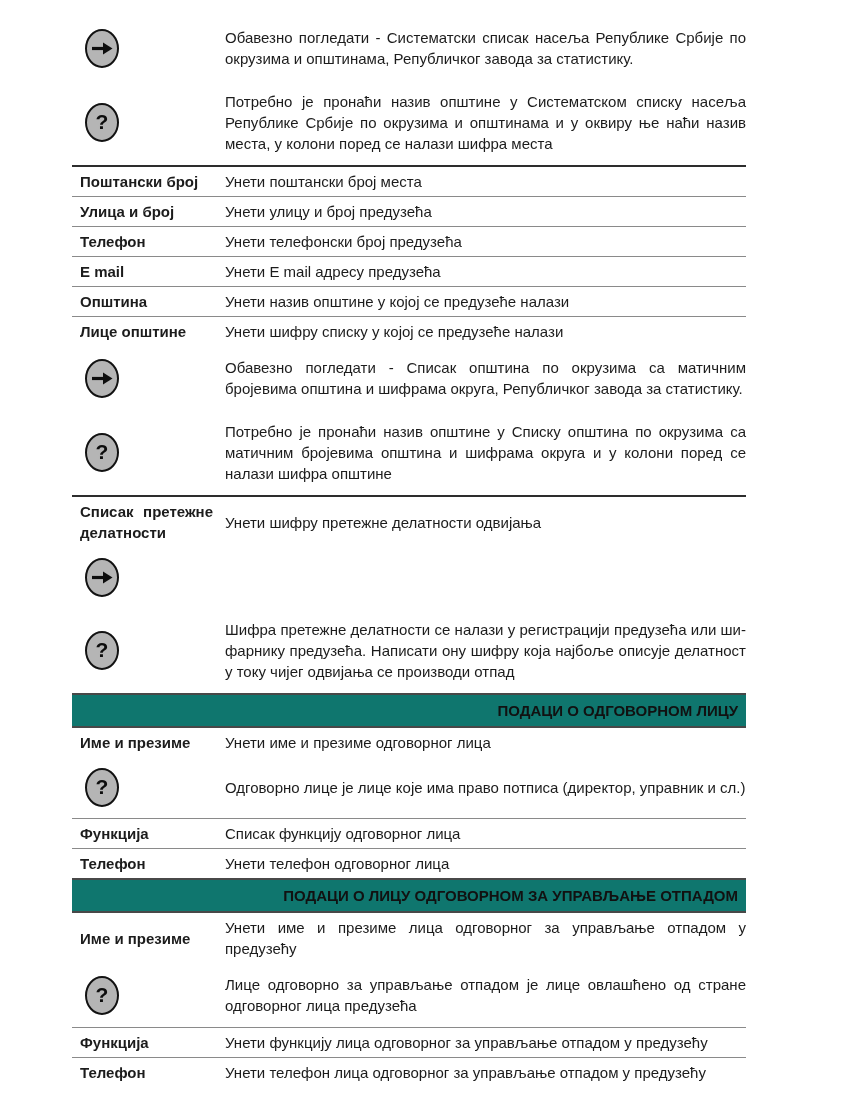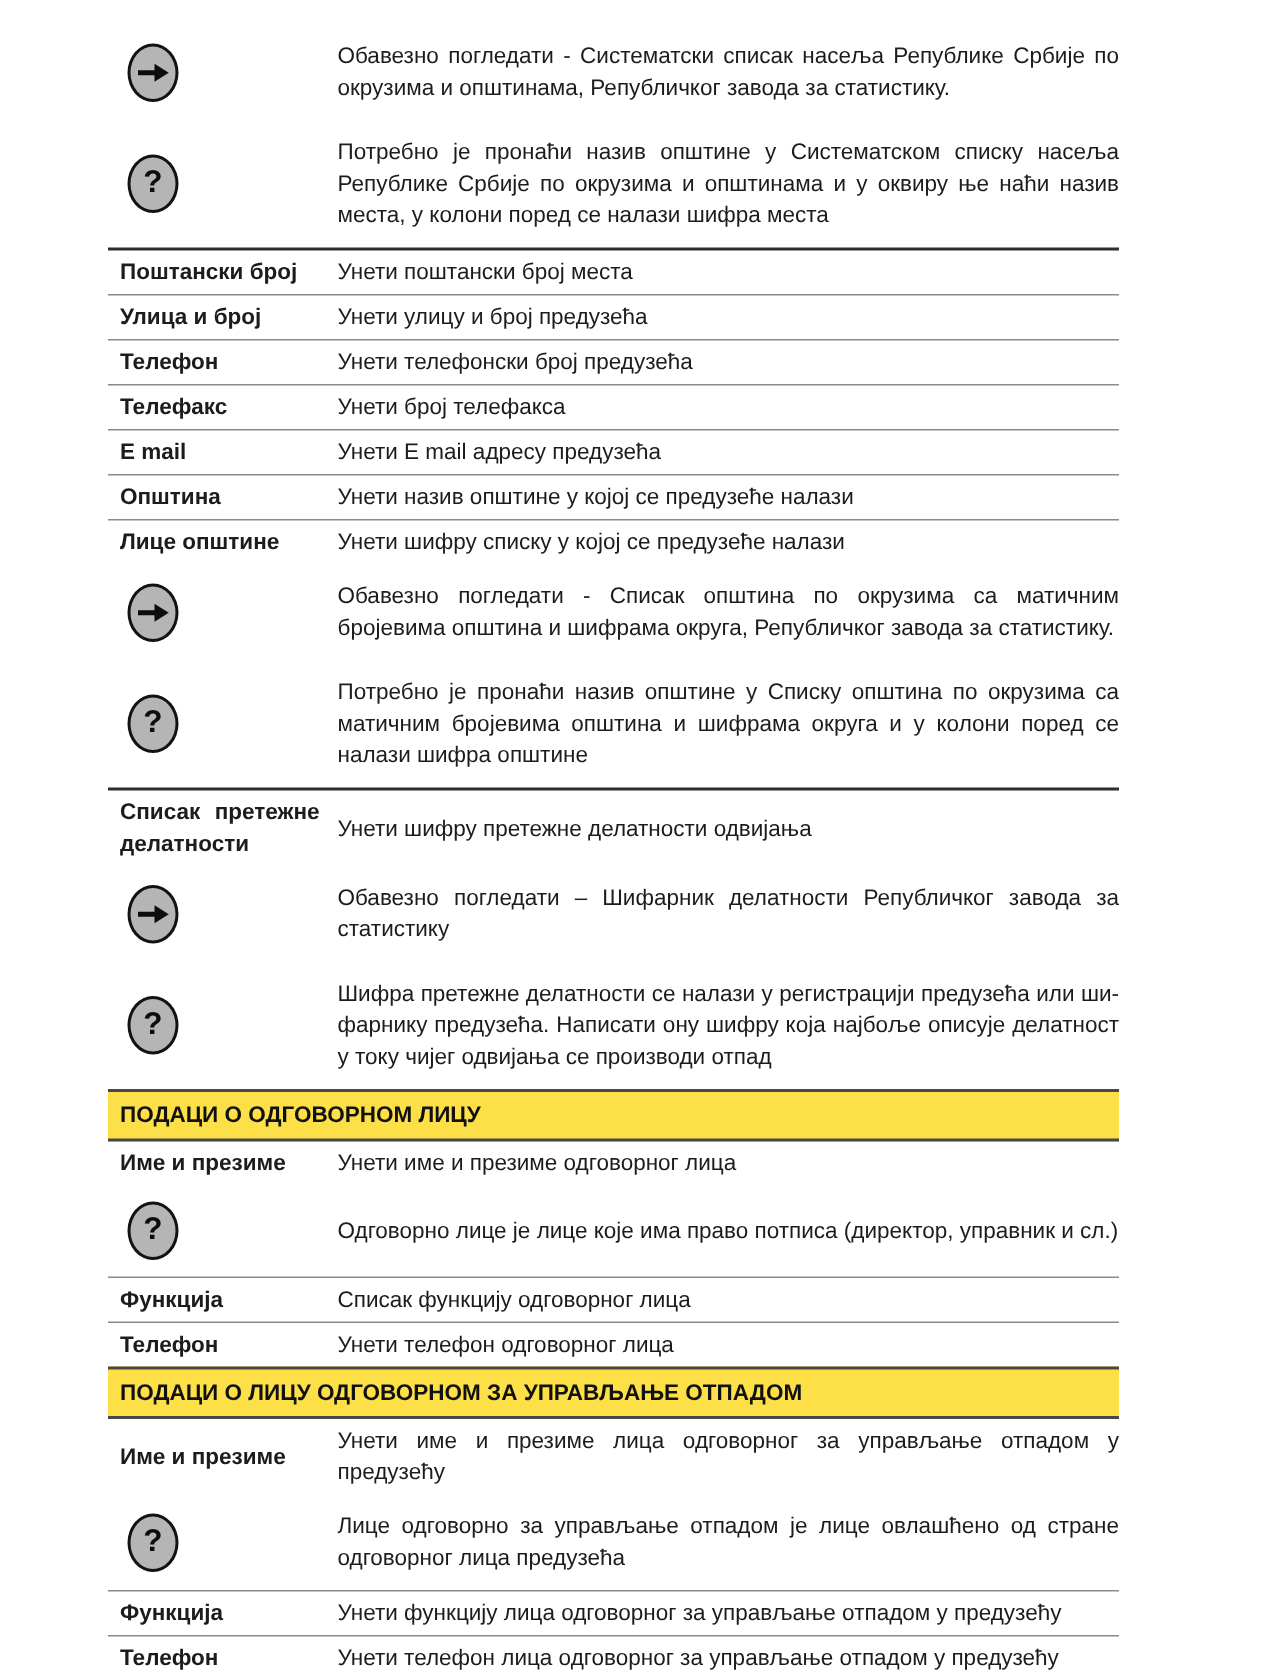--- a/index.html
+++ b/index.html
@@ -69,24 +69,25 @@
   }
   .circle-icon .qmark {
     font-size: 21px;
     font-weight: bold;
     color: #0d0d0d;
     line-height: 1;
     transform: translateY(-1px);
   }
   .row.section {
     display: block;
-    background: #fde047;
+    background: #0f766e;
     border-top: 2px solid #484848;
     border-bottom: 2px solid #484848;
     padding: 6px 8px 6px 8px;
+    text-align: right;
   }
   .section-title {
     font-weight: bold;
     font-size: 15px;
     line-height: 19px;
     color: #111111;
   }
 </style>
 </head>
 <body>
@@ -117,24 +118,20 @@
     </div>
     <div class="row field rule-thin">
       <div class="label-cell">Улица и број</div>
       <div class="desc-cell">Унети улицу и број предузећа</div>
     </div>
     <div class="row field rule-thin">
       <div class="label-cell">Телефон</div>
       <div class="desc-cell">Унети телефонски број предузећа</div>
     </div>
     <div class="row field rule-thin">
-      <div class="label-cell">Телефакс</div>
-      <div class="desc-cell">Унети број телефакса</div>
-    </div>
-    <div class="row field rule-thin">
       <div class="label-cell">E mail</div>
       <div class="desc-cell">Унети E mail адресу предузећа</div>
     </div>
     <div class="row field rule-thin">
       <div class="label-cell">Општина</div>
       <div class="desc-cell">Унети назив општине у којој се предузеће налази</div>
     </div>
     <div class="row field rule-thin">
       <div class="label-cell">Лице општине</div>
       <div class="desc-cell">Унети шифру списку у којој се предузеће налази</div>
@@ -164,21 +161,20 @@
     </div>
     <div class="row note">
       <div class="icon-cell">
         <span class="circle-icon">
           <svg width="21" height="13" viewBox="0 0 21 13" aria-hidden="true">
             <path d="M0 6.5 H13" stroke="#0d0d0d" stroke-width="3.2" fill="none"></path>
             <path d="M11 0.5 L20.5 6.5 L11 12.5 Z" fill="#0d0d0d"></path>
           </svg>
         </span>
       </div>
-      <div class="desc-cell">Обавезно погледати – Шифарник делатности Републичког завода за статистику</div>
     </div>
     <div class="row note">
       <div class="icon-cell">
         <span class="circle-icon">
           <span class="qmark">?</span>
         </span>
       </div>
       <div class="desc-cell">Шифра претежне делатности се налази у регистрацији предузећа или ши-фарнику предузећа. Написати ону шифру која најбоље описује делатност у току чијег одвијања се производи отпад</div>
     </div>
     <div class="row section">

